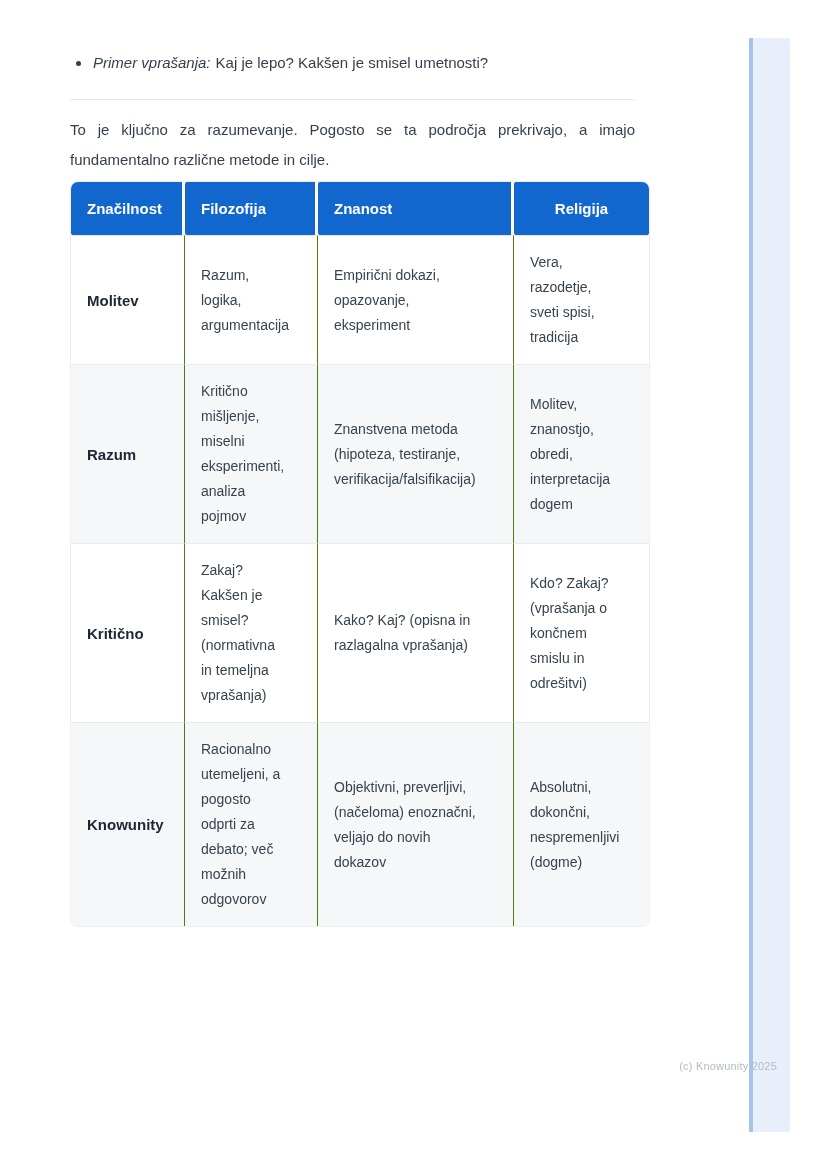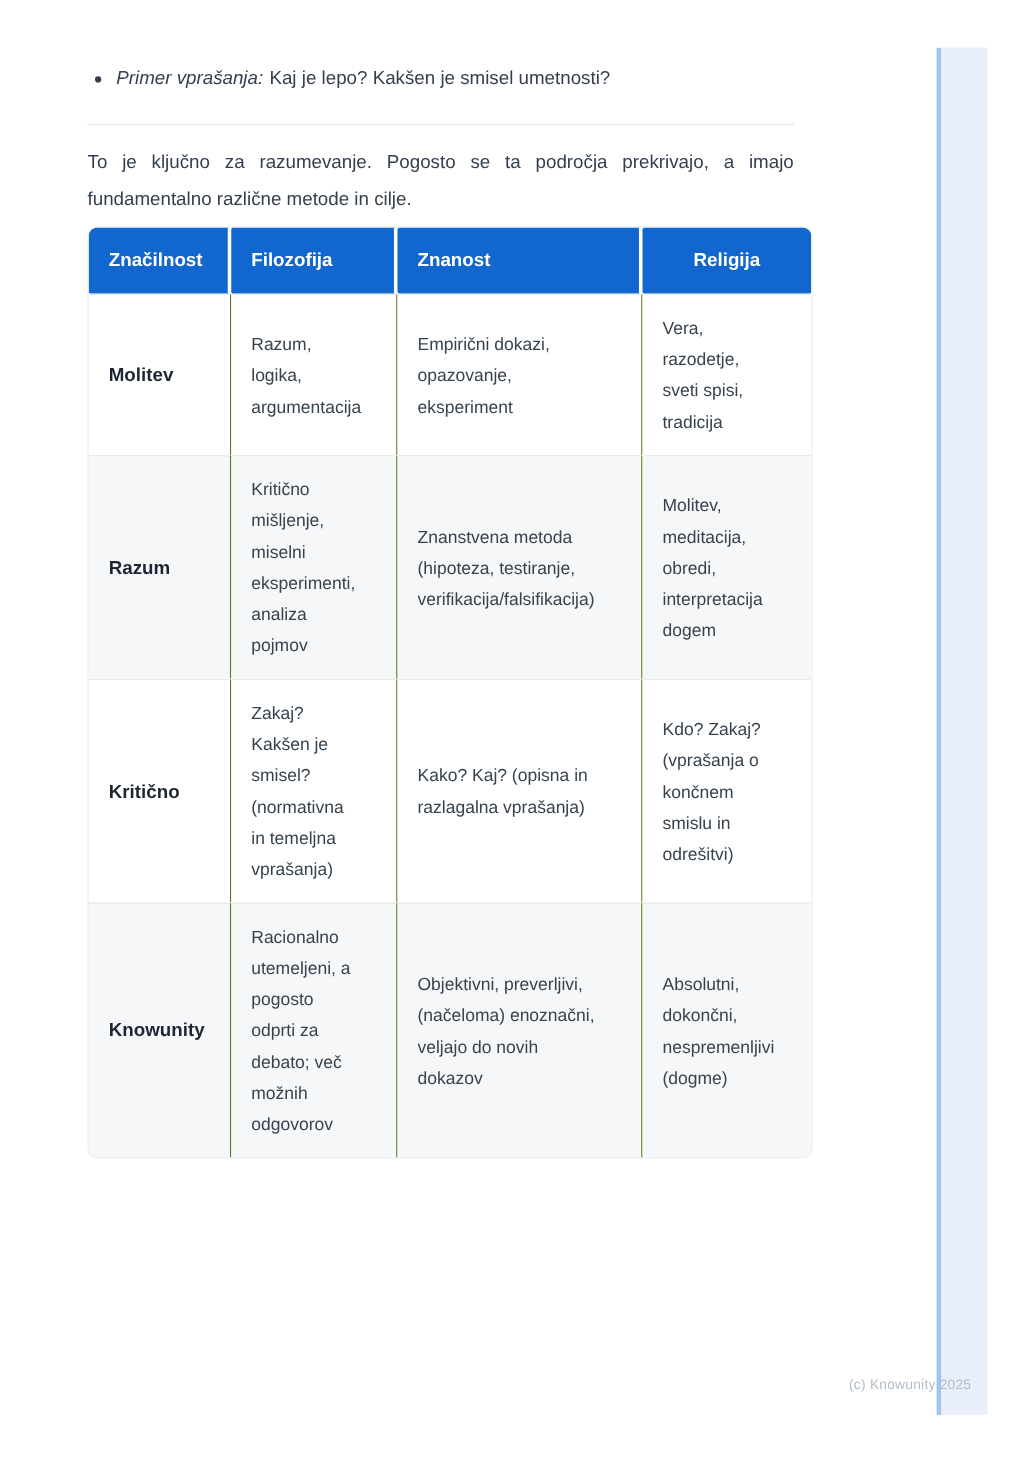--- a/index.html
+++ b/index.html
@@ -124,21 +124,21 @@
   td.row-label {
     font-weight: bold;
     font-size: 15px;
     color: #1d2734;
   }
   td .cell-text { white-space: pre-line; }
 
   .footer-note {
     position: absolute;
     right: 51px;
-    top: 1102px;
+    top: 1060px;
     font-size: 11px;
     color: #b2bcc7;
     z-index: 2;
     letter-spacing: 0.2px;
   }
 </style>
 </head>
 <body>
 
 <div class="page-edge-strip"></div>
@@ -191,21 +191,21 @@
           <td><span class="cell-text">Kritično
 mišljenje,
 miselni
 eksperimenti,
 analiza
 pojmov</span></td>
           <td><span class="cell-text">Znanstvena metoda
 (hipoteza, testiranje,
 verifikacija/falsifikacija)</span></td>
           <td><span class="cell-text">Molitev,
-meditacija,
+znanostjo,
 obredi,
 interpretacija
 dogem</span></td>
         </tr>
         <tr>
           <td class="row-label">Kritično</td>
           <td><span class="cell-text">Zakaj?
 Kakšen je
 smisel?
 (normativna

